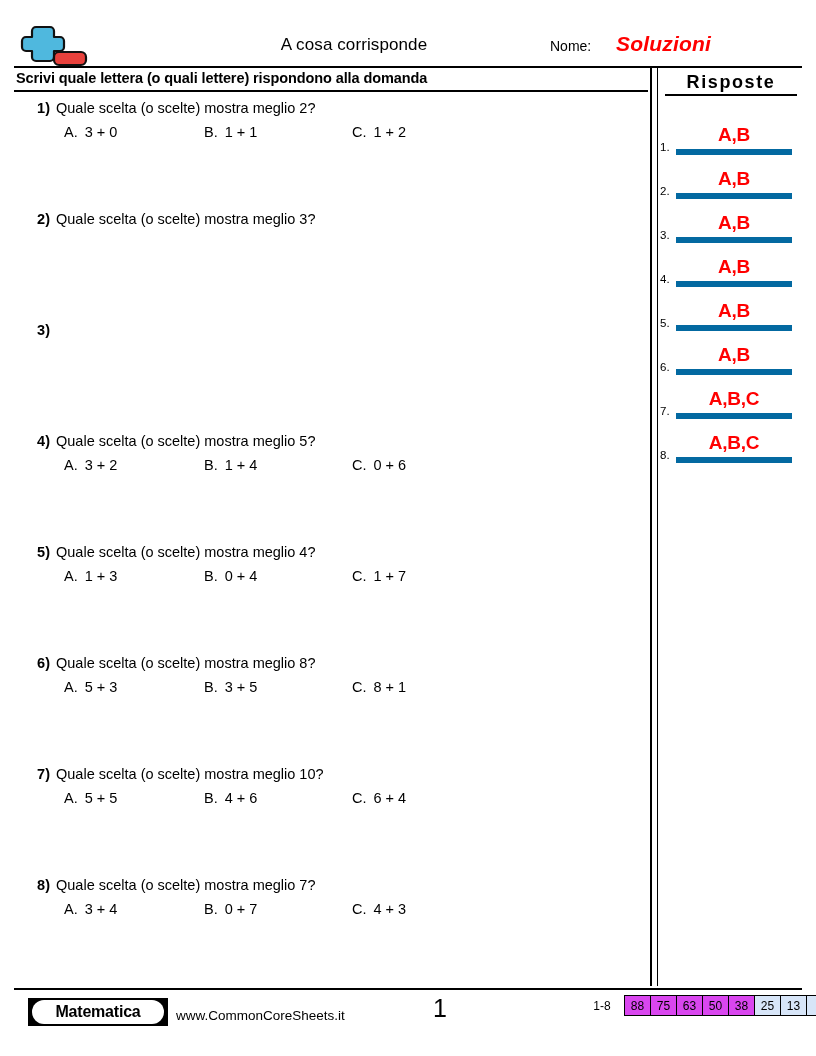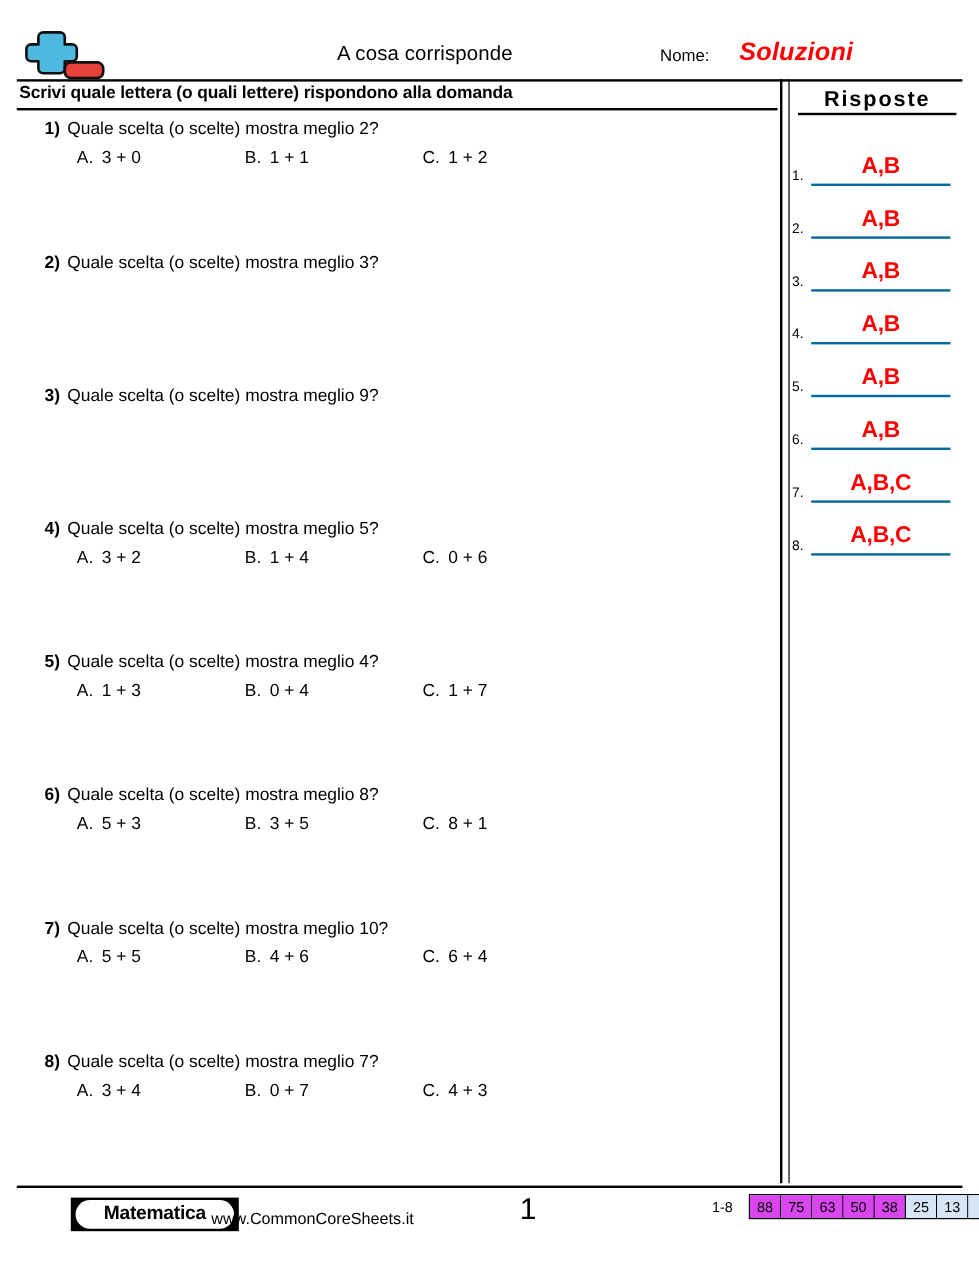--- a/index.html
+++ b/index.html
@@ -184,21 +184,21 @@
     bottom: 2px;
     font-size: 11.5px;
     color: #000;
   }
   .answer-line {
     position: absolute;
     left: 16px;
     bottom: 0px;
     width: 116px;
     height: 26px;
-    border-bottom: 2px solid #0369a1;
+    border-bottom: 6px solid #0369a1;
     text-align: center;
   }
   .answer-value {
     display: block;
     font-size: 19px;
     font-weight: bold;
     color: #ff0000;
     line-height: 23px;
     letter-spacing: -.2px;
   }
@@ -224,21 +224,20 @@
   .brand-badge {
     position: absolute;
     left: 28px;
     top: 998px;
     width: 140px;
     height: 28px;
     background: #000000;
     display: flex;
     align-items: center;
     justify-content: center;
-    margin-left: 31px;
   }
   .brand-pill {
     width: 132px;
     height: 24px;
     background: #ffffff;
     border-radius: 12px;
     display: flex;
     align-items: center;
     justify-content: center;
   }
@@ -334,21 +333,20 @@
     <div class="question">
       <div class="q-head">
         <span class="q-num">2)</span>
         <span class="q-text">Quale scelta (o scelte) mostra meglio 3?</span>
       </div>
     </div>
 
     <div class="question">
       <div class="q-head">
         <span class="q-num">3)</span>
-        <span class="q-text">Quale scelta (o scelte) mostra meglio 9?</span>
       </div>
     </div>
 
     <div class="question">
       <div class="q-head">
         <span class="q-num">4)</span>
         <span class="q-text">Quale scelta (o scelte) mostra meglio 5?</span>
       </div>
       <div class="q-choices">
         <span class="choice a"><span class="letter">A.</span><span>3 + 2</span></span>

